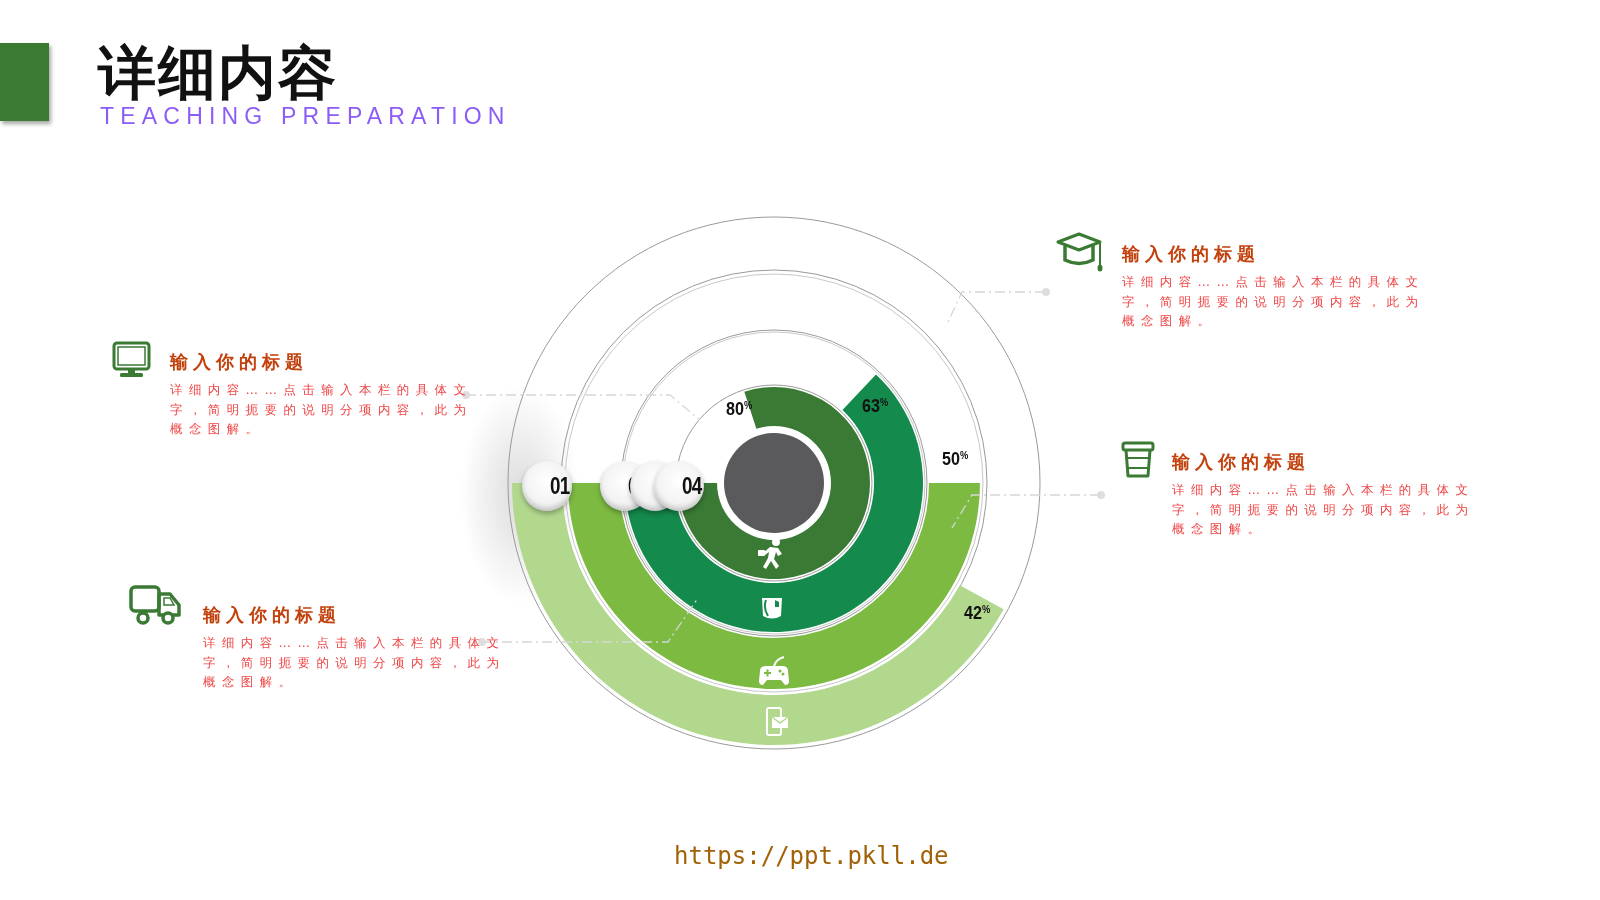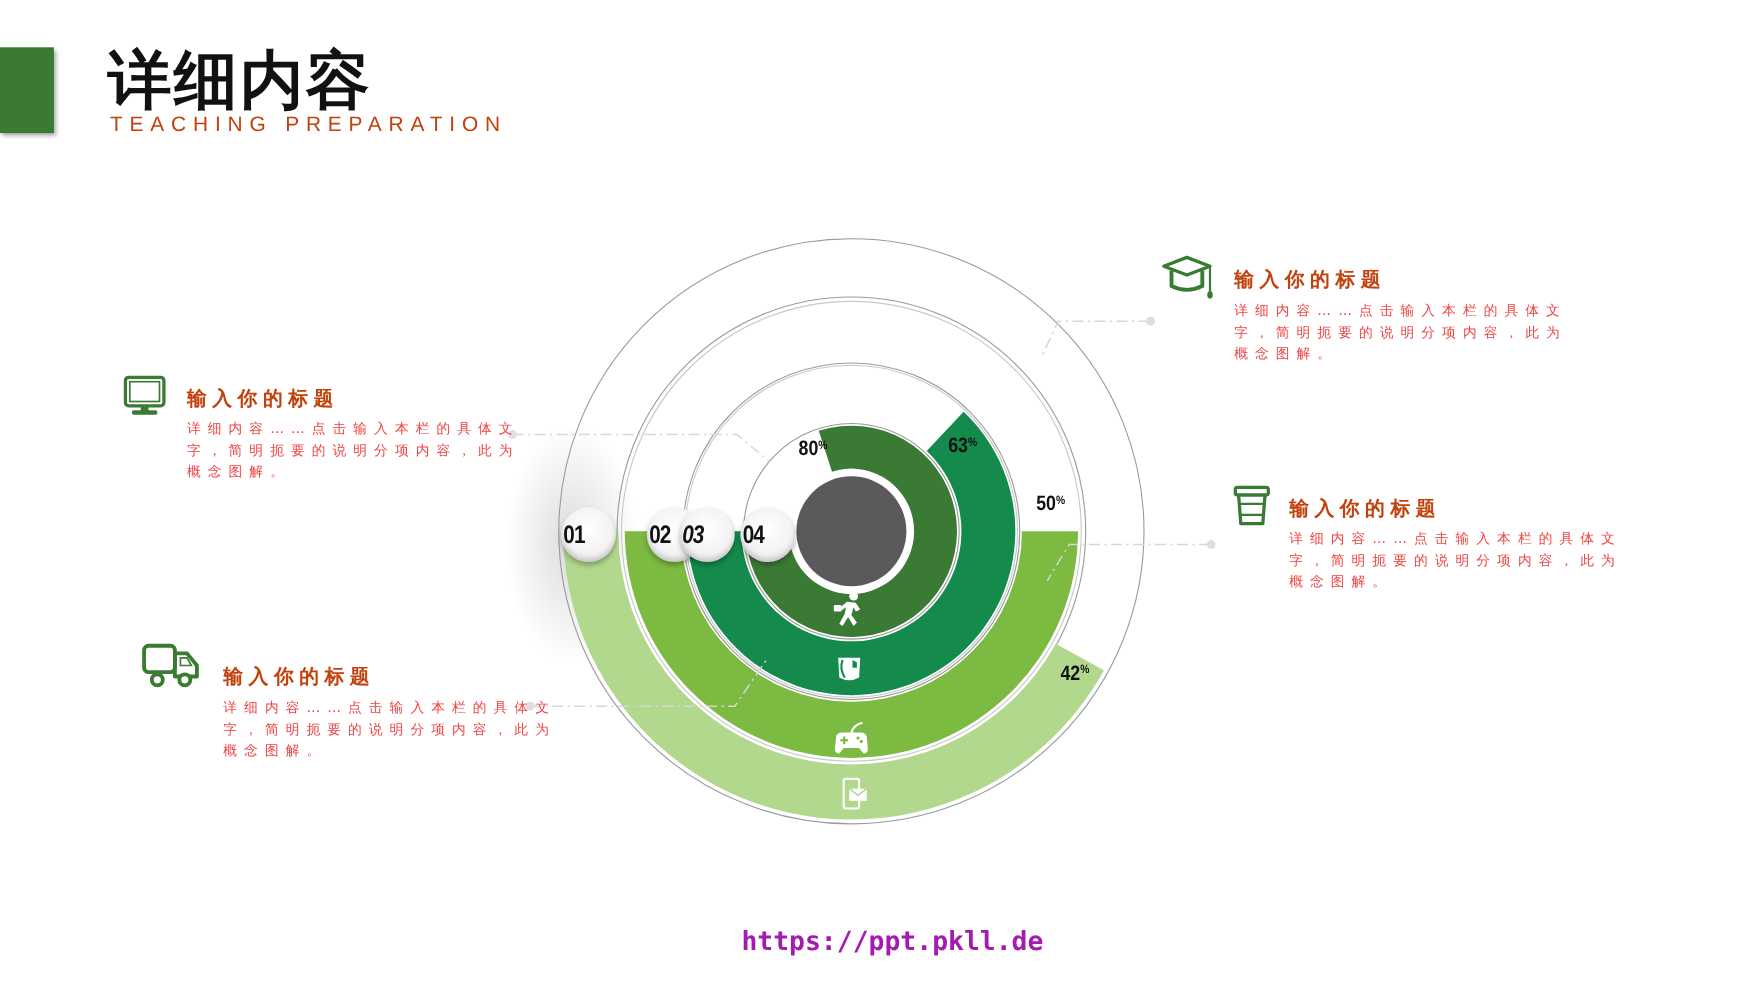--- a/index.html
+++ b/index.html
@@ -10,42 +10,42 @@
   }
   .accent-block {
     position: absolute; left: 0; top: 43px; width: 49px; height: 78px;
     background: #3a7a33; box-shadow: 2px 3px 4px rgba(0,0,0,0.35);
   }
   .page-title {
     position: absolute; left: 98px; top: 38px; font-size: 58px; font-weight: bold;
     color: #111; letter-spacing: 2px; line-height: 70px;
   }
   .page-subtitle {
-    position: absolute; left: 100px; top: 103px; font-size: 19px; color: #c2410c;
+    position: absolute; left: 100px; top: 103px; font-size: 23px; color: #8b5cf6;
     letter-spacing: 6.2px; font-family: "Liberation Sans", sans-serif;
   }
   .chart-svg { position: absolute; left: 0; top: 0; }
   .block { position: absolute; }
   .block .b-title {
     font-size: 18px; font-weight: bold; color: #c2410c; letter-spacing: 5px; white-space: nowrap;
   }
   .block .b-text {
     font-size: 12.5px; color: #ef4444; letter-spacing: 6.4px; line-height: 19.5px;
     margin-top: 6px; width: 320px;
   }
   .icon { position: absolute; }
   .watermark {
-    position: absolute; left: 674px; top: 842px; font-size: 24px; color: #a21caf;
-    font-family: "DejaVu Sans Mono", monospace; letter-spacing: 0px; font-weight: bold; text-align: center;
+    position: absolute; left: 674px; top: 842px; font-size: 24px; color: #a16207;
+    font-family: "DejaVu Sans Mono", monospace; letter-spacing: 0px; font-weight: normal; text-align: center;
   }
   .badge {
     position: absolute; width: 50px; height: 50px; border-radius: 50%;
     background: radial-gradient(circle at 50% 40%, #ffffff 0%, #f3f3f3 55%, #cfcfcf 100%);
     box-shadow: 0 3px 5px rgba(0,0,0,0.28), inset 0 -3px 4px rgba(0,0,0,0.12);
-    display: flex; align-items: center; justify-content: flex-start;
+    display: flex; align-items: center; justify-content: flex-end; margin-left: 12px;
   }
   .badge span {
     font-family: "Liberation Sans", sans-serif; font-weight: bold; font-size: 23px; color: #111;
     transform: scaleX(0.82); letter-spacing: -1px;
   }
   .pct {
     position: absolute; font-family: "Liberation Sans", sans-serif; font-weight: bold;
     font-size: 19px; color: #111; transform: scaleX(0.85); transform-origin: left;
   }
   .pct sup { font-size: 11px; vertical-align: 6px; }
@@ -133,21 +133,21 @@
 
 <div class="badge" style="left:510px; top:461px;">
     <span>01</span>
   </div>
 <div class="badge" style="left:588px; top:461px;">
     <span>02</span>
   </div>
 <div class="badge" style="left:618px; top:461px;font-style:italic;">
     <span>03</span>
   </div>
-<div class="badge" style="left:673px; top:461px;">
+<div class="badge" style="left:642px; top:461px;">
     <span>04</span>
   </div>
 
 <svg class="icon" style="left:112px; top:341px;" width="40" height="38">
   <rect x="2" y="2" width="35" height="26" rx="3" fill="none" stroke="#3a7a33" stroke-width="3"></rect>
   <rect x="6" y="6" width="27" height="18" fill="none" stroke="#3a7a33" stroke-width="1.5"></rect>
   <rect x="16" y="28" width="7" height="5" fill="#3a7a33"></rect>
   <rect x="8" y="32" width="23" height="4" rx="1.5" fill="#3a7a33"></rect>
 </svg>
 <div class="block" style="left:170px; top:350px;">

